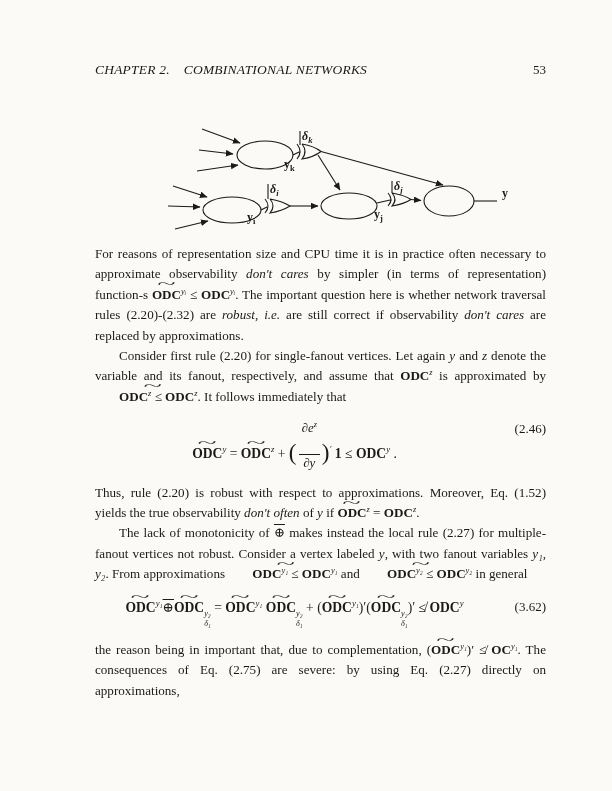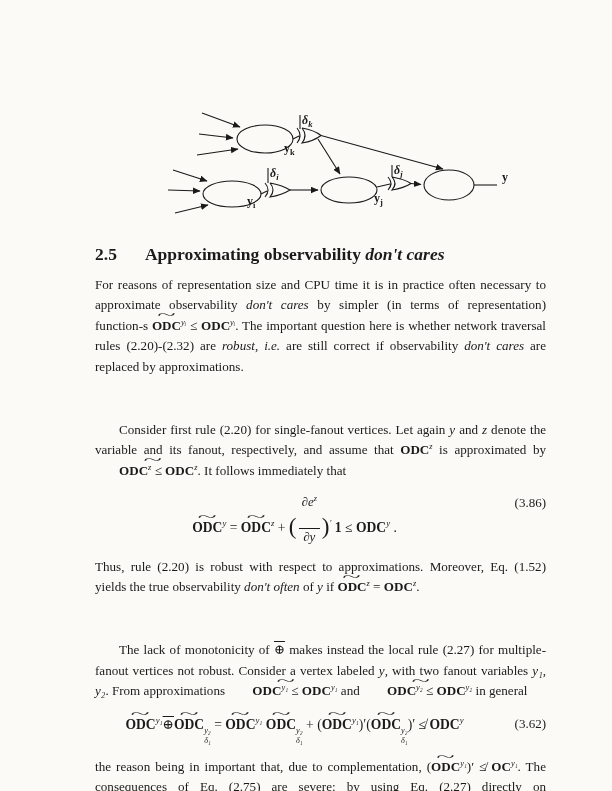--- a/index.html
+++ b/index.html
@@ -20,21 +20,21 @@
   .svglabel{font-family:"Liberation Serif","DejaVu Serif","DejaVu Sans",serif;font-weight:700;font-size:12px;fill:#1a1a1a;}
   .svgsub{font-size:8.5px;font-weight:700;}
   .svgdelta{font-style:italic;}
   .caption{margin:6px 0 0 0;font-size:12.9px;line-height:1.45;text-align:justify;}
   
   .section-heading{margin:20px 0 10px 0;font-size:17.5px;font-weight:700;display:flex;}
   .sec-num{margin-right:28px;}
   
   .body-par{margin:0;font-size:13.1px;line-height:20.4px;text-align:justify;}
   .body-par.first{margin-top:4px;}
-  .body-par.indent{text-indent:24px;margin-top:43px;}
+  .body-par.indent{text-indent:24px;}
   
   .st-i{font-style:italic;}
   .st-b{font-weight:700;}
   .st-bi{font-weight:700;font-style:italic;}
   .st-sup{vertical-align:super;font-size:.64em;font-style:italic;font-weight:400;line-height:0;}
   .st-ov{text-decoration:overline;}
   .st-big{font-size:1.7em;font-weight:400;vertical-align:-0.1em;line-height:0;}
   .st-tb{font-weight:700;position:relative;display:inline-block;line-height:inherit;}
   .st-tb::after{
     content:"~";position:absolute;left:0;right:0;top:-0.72em;height:1em;
@@ -48,20 +48,24 @@
   
   .eq{display:flex;align-items:flex-start;margin:14px 0 12px 0;}
   .eq .eq-body{flex:1;text-align:center;font-size:13.6px;}
   .eq .eq-num{width:52px;text-align:right;font-size:13px;}
 </style>
 </head>
 <body>
 
 <div class="page">
 
+  <div class="running-header">
+    <span class="rh-left"><span>CHAPTER 2.</span><span class="rh-title">COMBINATIONAL NETWORKS</span></span>
+    <span class="rh-page">53</span>
+  </div>
 
   <div class="figure-wrap">
     <svg width="612" height="132" viewBox="0 0 612 132" xmlns="http://www.w3.org/2000/svg">
       <defs>
         <marker id="arr" markerWidth="8" markerHeight="8" refX="6.5" refY="3" orient="auto">
           <path d="M0,0 L7,3 L0,6 Z" fill="#1a1a1a"></path>
         </marker>
       </defs>
       <g stroke="#1a1a1a" fill="none" stroke-width="1.1">
 
@@ -111,31 +115,27 @@
       <text class="svglabel" x="247" y="113"><tspan>y</tspan><tspan class="svgsub" dy="3">i</tspan></text>
       <text class="svglabel" x="374" y="110"><tspan>y</tspan><tspan class="svgsub" dy="3">j</tspan></text>
       <text class="svglabel" x="502" y="89"><tspan>y</tspan></text>
       <text class="svglabel svgdelta" x="302" y="32"><tspan>δ</tspan><tspan class="svgsub" dy="3">k</tspan></text>
       <text class="svglabel svgdelta" x="270" y="85"><tspan>δ</tspan><tspan class="svgsub" dy="3">i</tspan></text>
       <text class="svglabel svgdelta" x="394" y="82"><tspan>δ</tspan><tspan class="svgsub" dy="3">j</tspan></text>
     </svg>
   </div>
 
 
-  <h2 class="section-heading">
-    <span class="sec-num">2.5</span>
-    <span class="sec-title"><span class="st-b">Approximating observability </span><span class="st-bi">don't cares</span></span>
-  </h2>
 
   <p class="body-par first"><span>For reasons of representation size and CPU time it is in practice often necessary to approximate observability </span><span class="st-i">don't cares</span><span> by simpler (in terms of representation) function-s </span><span class="st-tb">ODC</span><span class="st-sup">yᵢ</span><span> ≤ </span><span class="st-b">ODC</span><span class="st-sup">yᵢ</span><span>. The important question here is whether network traversal rules (2.20)-(2.32) are </span><span class="st-i">robust</span><span>, </span><span class="st-i">i.e.</span><span> are still correct if observability </span><span class="st-i">don't cares</span><span> are replaced by approximations.</span></p>
   <p class="body-par indent"><span>Consider first rule (2.20) for single-fanout vertices. Let again </span><span class="st-i">y</span><span> and </span><span class="st-i">z</span><span> denote the variable and its fanout, respectively, and assume that </span><span class="st-b">ODC</span><span class="st-sup">z</span><span> is approximated by </span><span class="st-tb">ODC</span><span class="st-sup">z</span><span> ≤ </span><span class="st-b">ODC</span><span class="st-sup">z</span><span>. It follows immediately that</span></p>
 
   <div class="eq">
     <span class="eq-body"><span class="st-tb">ODC</span><span class="st-sup">y</span><span> = </span><span class="st-tb">ODC</span><span class="st-sup">z</span><span> + </span><span class="st-big">(</span><span class="frac"><span class="num"><span class="st-i">∂e</span><span class="st-sup">z</span></span><span class="den"><span class="st-i">∂y</span></span></span><span class="st-big">)</span><span class="st-sup">′</span><span> </span><span class="st-b">1</span><span> ≤ </span><span class="st-b">ODC</span><span class="st-sup">y</span><span> .</span></span>
-    <span class="eq-num">(3.86)</span>
+    <span class="eq-num">(2.46)</span>
   </div>
 
   <p class="body-par"><span>Thus, rule (2.20) is robust with respect to approximations. Moreover, Eq. (1.52) yields the true observability </span><span class="st-i">don't often</span><span> of </span><span class="st-i">y</span><span> if </span><span class="st-tb">ODC</span><span class="st-sup">z</span><span> = </span><span class="st-b">ODC</span><span class="st-sup">z</span><span>.</span></p>
   <p class="body-par indent"><span>The lack of monotonicity of </span><span class="st-ov">⊕</span><span> makes instead the local rule (2.27) for multiple-fanout vertices not robust. Consider a vertex labeled </span><span class="st-i">y</span><span>, with two fanout variables </span><span class="st-i">y₁</span><span>, </span><span class="st-i">y₂</span><span>. From approximations </span><span class="st-tb">ODC</span><span class="st-sup">y₁</span><span> ≤ </span><span class="st-b">ODC</span><span class="st-sup">y₁</span><span> and </span><span class="st-tb">ODC</span><span class="st-sup">y₂</span><span> ≤ </span><span class="st-b">ODC</span><span class="st-sup">y₂</span><span> in general</span></p>
 
   <div class="eq">
     <span class="eq-body"><span class="st-tb">ODC</span><span class="st-sup">y₁</span><span class="st-ov">⊕</span><span class="st-tb">ODC</span><span class="supsub">
           <span class="ssup">y₂</span>
           <span class="ssub">δ₁</span>
         </span><span> = </span><span class="st-tb">ODC</span><span class="st-sup">y₁</span><span> </span><span class="st-tb">ODC</span><span class="supsub">

